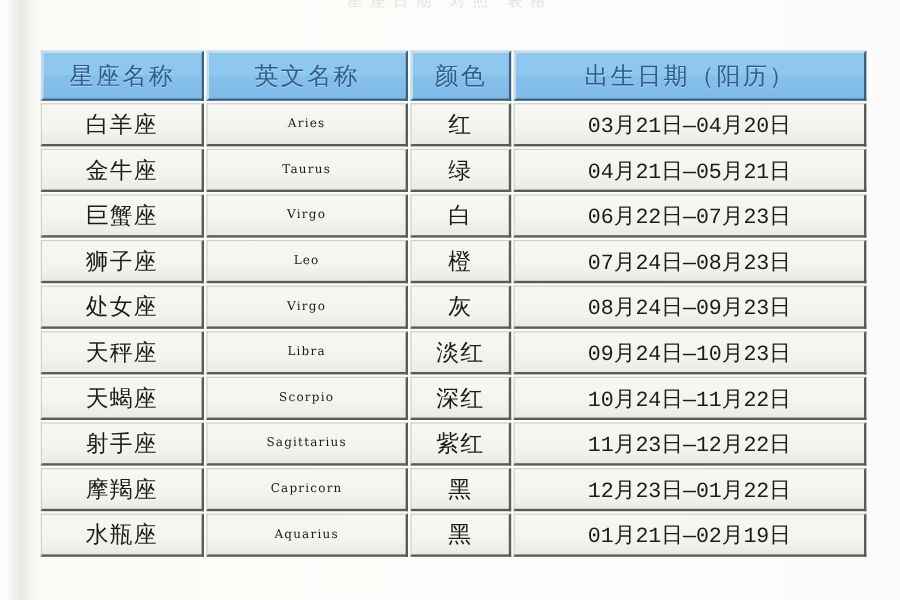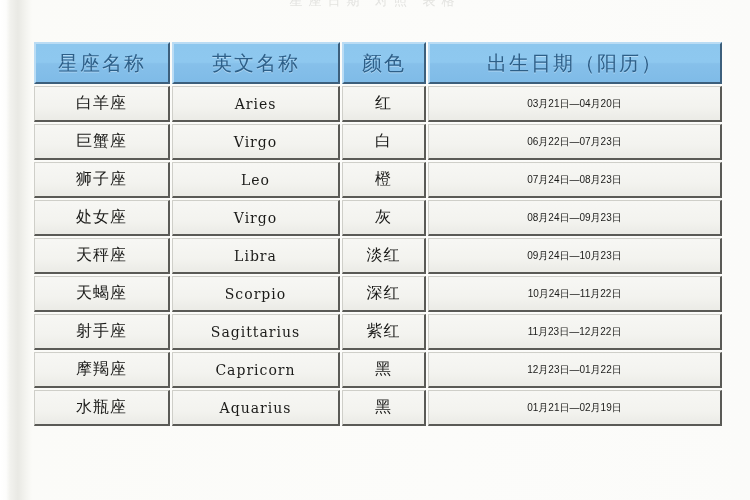--- a/index.html
+++ b/index.html
@@ -89,37 +89,37 @@
   tbody td {
     background: linear-gradient(to bottom, #f7f7f4 0%, #f3f3ef 60%, #ebebe6 100%);
     border-top: 1px solid #cfcfc9;
     border-left: 1px solid #cfcfc9;
     border-right: 2px solid #5a5a56;
     border-bottom: 2px solid #5a5a56;
     height: 33px;
     padding: 0 2px;
     text-align: center;
     color: #1b1b19;
-    font-size: 16px;
+    font-size: 19px;
     white-space: nowrap;
     overflow: hidden;
     font-family: Liberation Sans, sans-serif;
   }
 
   tbody td.cn-name { letter-spacing: 1px; }
   tbody td.en-name {
     font-family: "DejaVu Serif", "Liberation Serif", serif;
     letter-spacing: 1px;
-    font-size: 14px;
+    font-size: 10px;
   }
   tbody td.color-name { letter-spacing: 1px; }
   tbody td.date-range {
-    font-family: Liberation Sans, sans-serif;
+    font-family: Liberation Mono, monospace;
     letter-spacing: 0px;
-    font-size: 10px;
+    font-size: 18px;
   }
 
   
   col.c1 { width: 136px; }
   col.c2 { width: 168px; }
   col.c3 { width: 84px; }
   col.c4 { width: 294px; }
 
   
   #page { filter: saturate(0.97); }
@@ -148,20 +148,26 @@
         </tr>
       </thead>
       <tbody id="table-body">
           <tr>
             <td class="cn-name">白羊座</td>
             <td class="en-name">Aries</td>
             <td class="color-name">红</td>
             <td class="date-range">03月21日—04月20日</td>
           </tr>
           <tr>
+            <td class="cn-name">金牛座</td>
+            <td class="en-name">Taurus</td>
+            <td class="color-name">绿</td>
+            <td class="date-range">04月21日—05月21日</td>
+          </tr>
+          <tr>
             <td class="cn-name">巨蟹座</td>
             <td class="en-name">Virgo</td>
             <td class="color-name">白</td>
             <td class="date-range">06月22日—07月23日</td>
           </tr>
           <tr>
             <td class="cn-name">狮子座</td>
             <td class="en-name">Leo</td>
             <td class="color-name">橙</td>
             <td class="date-range">07月24日—08月23日</td>

